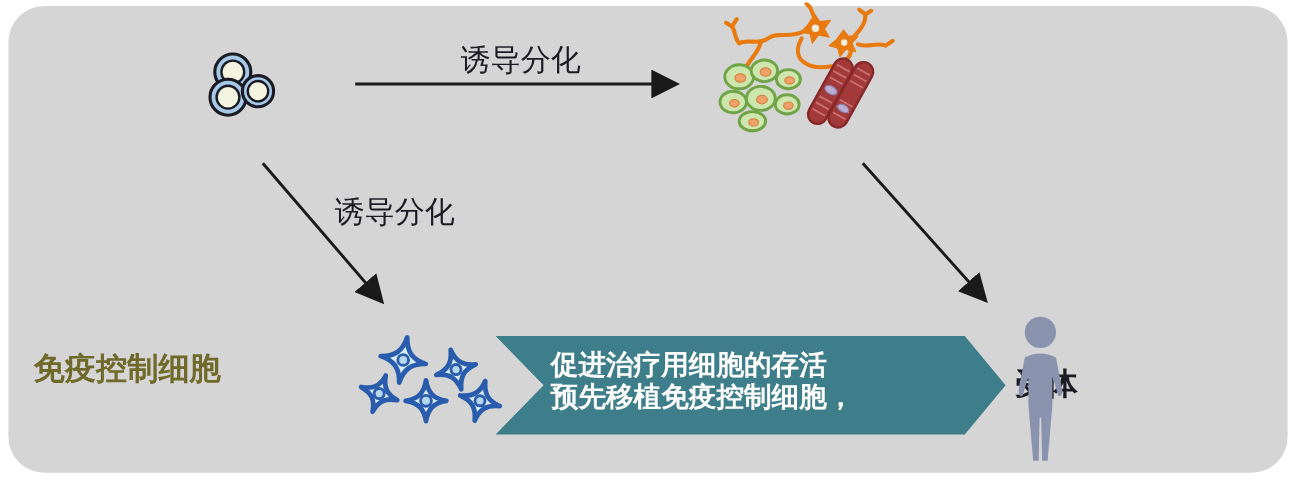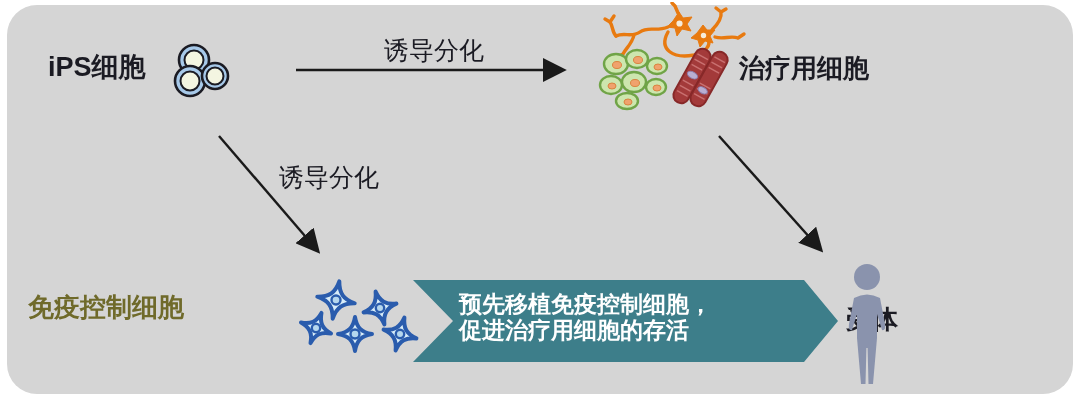--- a/index.html
+++ b/index.html
@@ -46,22 +46,20 @@
   .star-core{fill:#b5d7ee;stroke:var(--star-blue,#2a5cad);stroke-width:2.4;}
   .person{fill:var(--person-blue,#8a93ad);}
 </style>
 </head>
 <body>
 
 <div class="stage">
 
   <div class="panel"></div>
 
-  <div class="label label-ips">iPS细胞</div>
-  <div class="label label-therapeutic">治疗用细胞</div>
   <div class="label label-immune">免疫控制细胞</div>
   <div class="label label-recipient">受体</div>
 
   <div class="arrow-label arrow-label-top">诱导分化</div>
   <div class="arrow-label arrow-label-left">诱导分化</div>
 
   <svg class="abs" style="left:172px;top:40px;" width="64" height="58" viewBox="0 0 64 58">
     <circle class="c-ring" cx="22" cy="20" r="15"></circle>
     <circle class="c-core" cx="22" cy="20" r="9.5"></circle>
     <circle class="c-ring" cx="18" cy="41" r="15"></circle>
@@ -137,22 +135,22 @@
       <circle class="star-core" cx="57" cy="58" r="4.5"></circle>
       <path class="star-cell" vector-effect="non-scaling-stroke" transform="translate(102,58) scale(17) rotate(15)" d="M0,-1 C0.1,-0.38 0.38,-0.1 1,0 C0.38,0.1 0.1,0.38 0,1 C-0.1,0.38 -0.38,0.1 -1,0 C-0.38,-0.1 -0.1,-0.38 0,-1 Z"></path>
       <circle class="star-core" cx="102" cy="58" r="4.2"></circle>
     </g>
   </svg>
 
   <svg class="abs" style="left:408px;top:276px;" width="436" height="90" viewBox="0 0 436 90">
     <polygon class="banner-poly" points="5,4 396,4 430,45 396,86 5,86 45,45"></polygon>
   </svg>
   <div class="banner-text">
+    <div>促进治疗用细胞的存活</div>
     <div>预先移植免疫控制细胞，</div>
-    <div>促进治疗用细胞的存活</div>
   </div>
 
   <svg class="abs" style="left:842px;top:262px;" width="52" height="126" viewBox="0 0 52 126">
     <circle class="person" cx="25" cy="15" r="13"></circle>
     <path class="person" d="M12,36 Q25,29 38,36 L43,62 Q44,69 40,68 L35,52 L35,76 L31,122 L26.5,122 L25.6,86 L24.4,86 L23.5,122 L19,122 L15,76 L15,52 L10,68 Q6,69 7,62 Z"></path>
   </svg>
 
   <svg class="abs" style="left:0;top:0;pointer-events:none;" width="1080" height="402" viewBox="0 0 1080 402">
     <defs>
       <marker id="ah" markerWidth="10" markerHeight="10" refX="8" refY="5" orient="auto">

